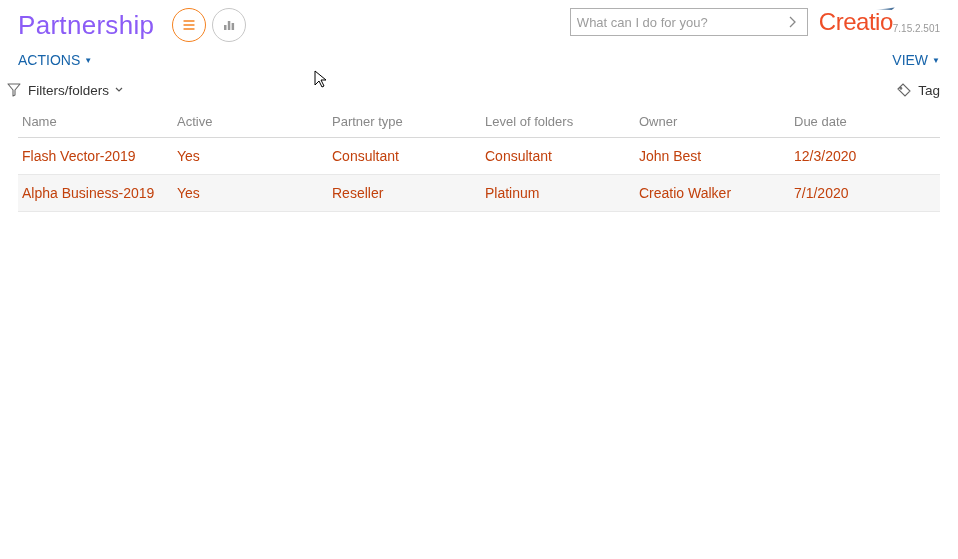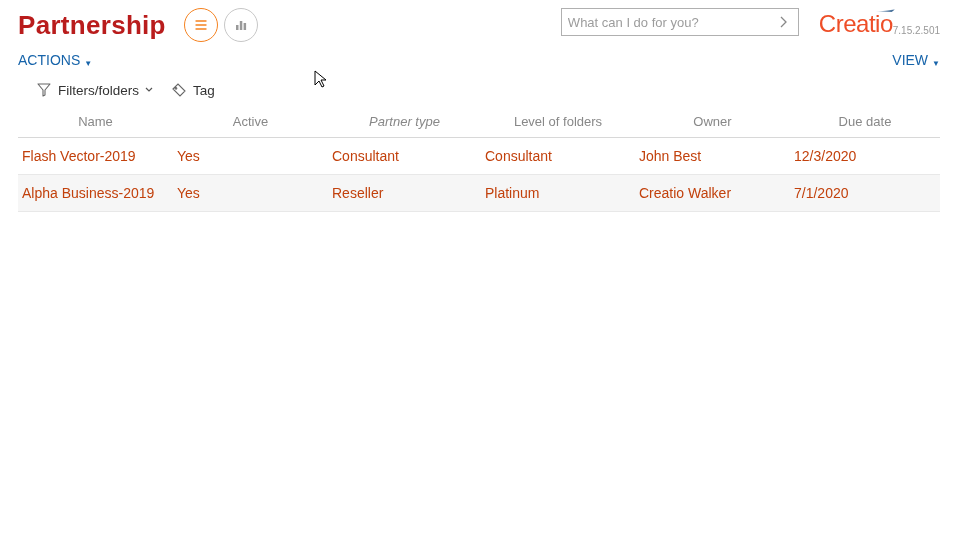--- a/index.html
+++ b/index.html
@@ -17,22 +17,22 @@
       padding: 8px 18px 4px 18px;
       justify-content: space-between;
     }
     .header-left {
       display: flex;
       align-items: center;
       gap: 14px;
     }
     .page-title {
       font-size: 26px;
-      font-weight: 700;
-      color: #b91c1c;
+      font-weight: 400;
+      color: #8b5cf6;
       letter-spacing: 0.3px;
     }
     .view-buttons {
       display: flex;
       gap: 6px;
       margin-left: 4px;
     }
     .view-btn {
       width: 34px;
       height: 34px;
@@ -44,22 +44,22 @@
       background: transparent;
     }
     .view-btn-list {
       border: 1px solid #f58220;
     }
     .view-btn-chart {
       border: 1px solid #c7c7c7;
     }
     .header-right {
       display: flex;
-      align-items: flex-end;
-      gap: 20px;
+      align-items: center;
+      gap: 11px;
     }
     .search-box {
       width: 238px;
       height: 28px;
       border: 1px solid #b0b0b0;
       display: flex;
       align-items: center;
       padding: 0 6px;
       position: relative;
     }
@@ -129,67 +129,68 @@
       font-weight: 600;
       cursor: pointer;
       letter-spacing: 0.3px;
     }
     .btn-link {
       color: #1764aa;
       font-size: 14px;
       font-weight: 400;
       cursor: pointer;
       display: flex;
-      align-items: flex-end;
+      align-items: center;
       gap: 4px;
     }
     .btn-link .caret { font-size: 8px; color: #1764aa; }
     .toolbar-right .btn-link { color: #1764aa; }
     .filter-bar {
       display: flex;
       align-items: center;
-      padding: 8px 18px 10px 36px;
+      padding: 8px 18px 10px 6px;
       gap: 18px;
+      justify-content: space-between;
     }
     .filter-item {
       display: flex;
       align-items: center;
       gap: 6px;
       cursor: pointer;
       font-size: 13.5px;
       color: #333;
     }
     .filter-item svg { flex-shrink: 0; }
     .table {
       width: calc(100% - 36px);
       margin: 0 18px;
       border-collapse: collapse;
     }
     .table thead th {
-      text-align: center;
+      text-align: left;
       font-weight: 400;
       font-size: 13px;
       color: #888;
       padding: 6px 4px 8px 4px;
       border-bottom: 1px solid #d8d8d8;
     }
     .table tbody td {
       padding: 10px 4px;
       font-size: 14px;
       color: #c2410c;
       border-bottom: 1px solid #e8e8e8;
       vertical-align: top;
     }
     .table tbody tr:nth-child(2) {
       background: #f6f6f6;
     }
     .link-cell { color: #1764aa; cursor: pointer; }
     .col-name { width: 155px; }
     .col-active { width: 155px; }
-    .col-type { width: 153px; font-style: italic; }
+    .col-type { width: 153px; }
     .col-level { width: 154px; }
     .col-owner { width: 155px; }
     .col-due { width: 150px; }
     .cursor-arrow {
       position: absolute;
       left: 314px;
       top: 70px;
       pointer-events: none;
     }
   </style>

